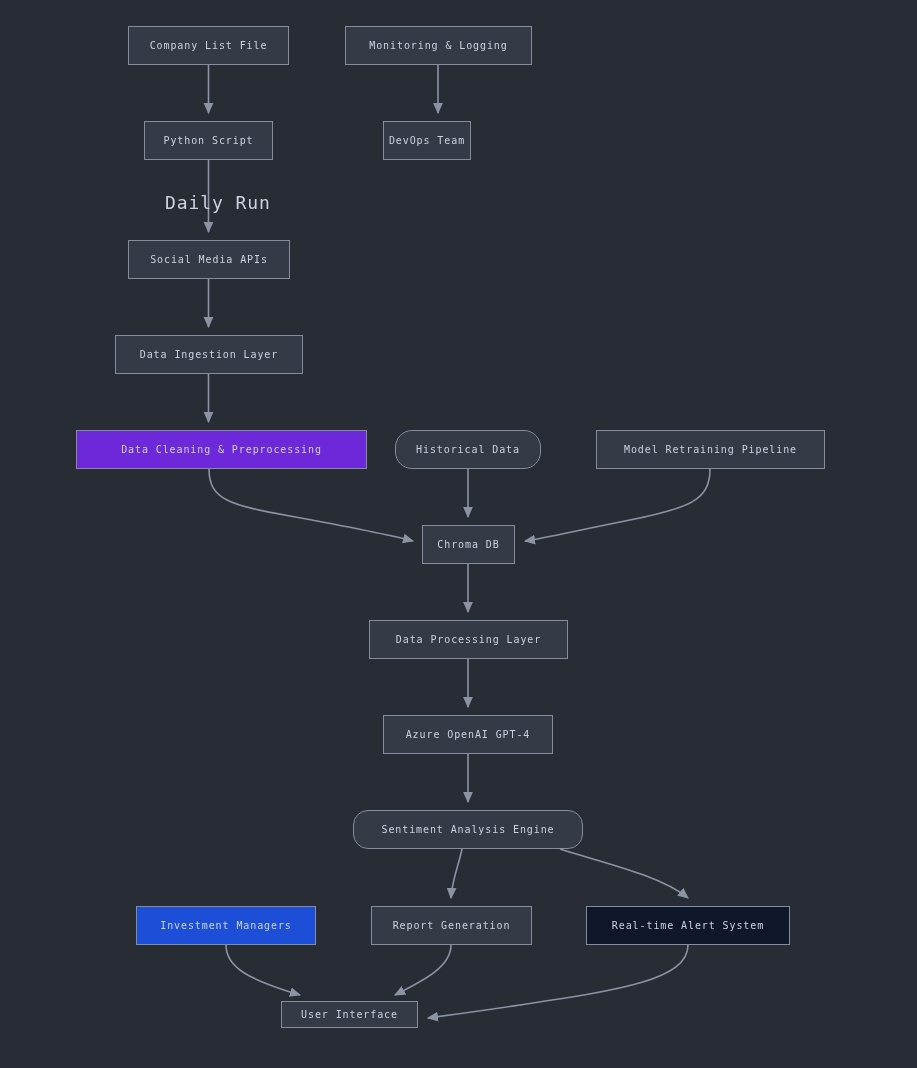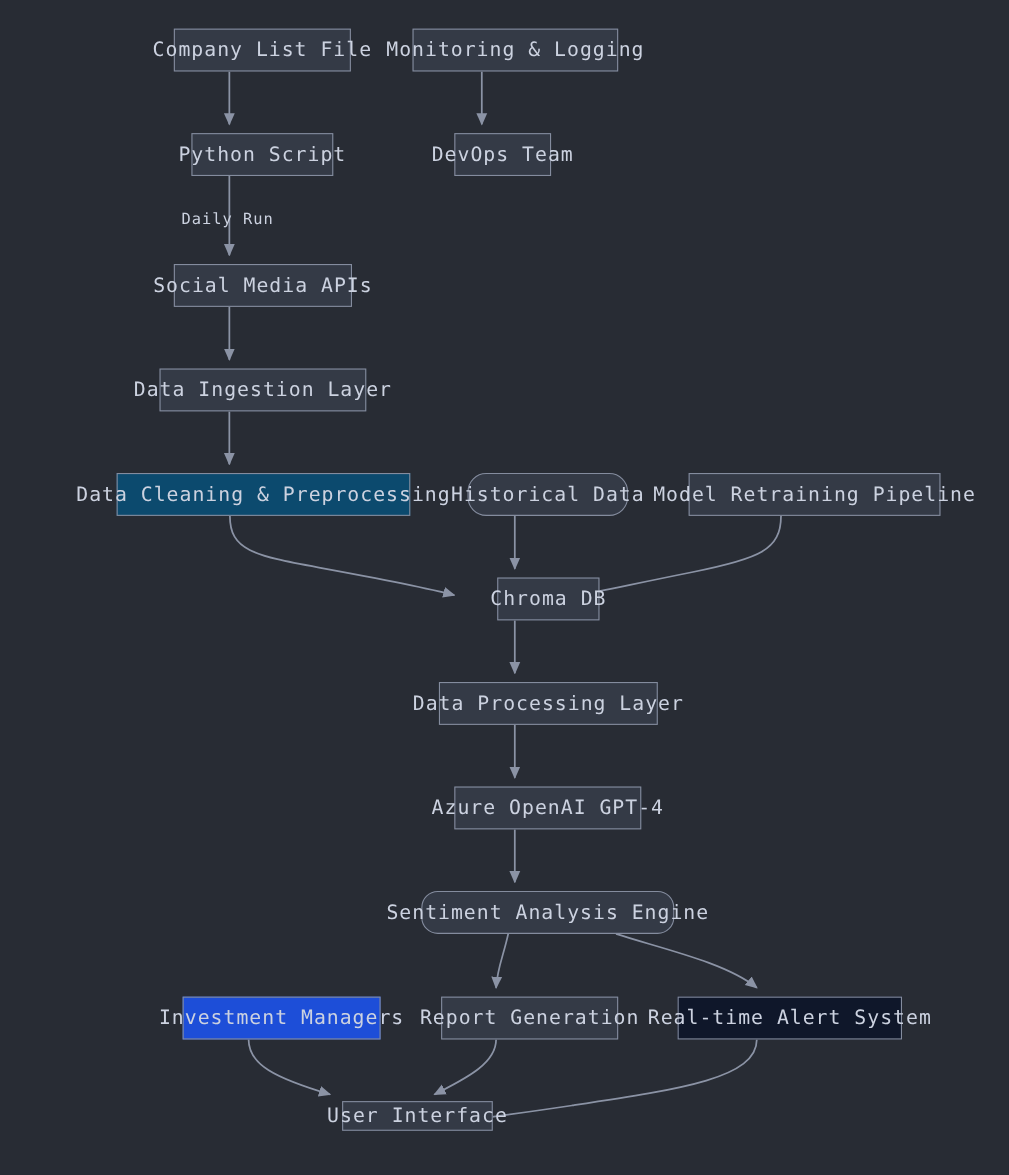--- a/index.html
+++ b/index.html
@@ -29,30 +29,29 @@
   }
   .node {
     position: absolute;
     box-sizing: border-box;
     background: #343a46;
     border: 1px solid #848c9e;
     display: flex;
     align-items: center;
     justify-content: center;
     color: #ccd2e0;
-    font-size: 18px;
+    font-size: 10px;
     letter-spacing: 0.9px;
     white-space: nowrap;
     font-family: "DejaVu Sans Mono", "Liberation Mono", monospace;
-    margin-left: 30px;
   }
   .edge-label {
     position: absolute;
     color: #ccd2e0;
-    font-size: 14px;
+    font-size: 18px;
     letter-spacing: 0.9px;
     white-space: nowrap;
     font-family: "DejaVu Sans Mono", "Liberation Mono", monospace;
     background: transparent;
   }
 </style>
 </head>
 <body>
 
 <div id="diagram">
@@ -95,21 +94,21 @@
       </div>
       <div class="node" style="left: 383px; top: 121px; width: 88px; height: 39px; background: rgb(52, 58, 70); border-color: rgb(132, 140, 158); color: rgb(204, 210, 224);">
         <span>DevOps Team</span>
       </div>
       <div class="node" style="left: 128px; top: 240px; width: 162px; height: 39px; background: rgb(52, 58, 70); border-color: rgb(132, 140, 158); color: rgb(204, 210, 224);">
         <span>Social Media APIs</span>
       </div>
       <div class="node" style="left: 115px; top: 335px; width: 188px; height: 39px; background: rgb(52, 58, 70); border-color: rgb(132, 140, 158); color: rgb(204, 210, 224);">
         <span>Data Ingestion Layer</span>
       </div>
-      <div class="node" style="left: 76px; top: 430px; width: 267px; height: 39px; background: #0c4a6e; border-color: rgb(132, 140, 158); color: rgb(204, 210, 224);">
+      <div class="node" style="left: 76px; top: 430px; width: 291px; height: 39px; background: #6d28d9; border-color: rgb(132, 140, 158); color: rgb(204, 210, 224);">
         <span>Data Cleaning &amp; Preprocessing</span>
       </div>
       <div class="node" style="left: 395px; top: 430px; width: 146px; height: 39px; background: rgb(52, 58, 70); border-color: rgb(132, 140, 158); color: rgb(204, 210, 224); border-radius: 17px;">
         <span>Historical Data</span>
       </div>
       <div class="node" style="left: 596px; top: 430px; width: 229px; height: 39px; background: rgb(52, 58, 70); border-color: rgb(132, 140, 158); color: rgb(204, 210, 224);">
         <span>Model Retraining Pipeline</span>
       </div>
       <div class="node" style="left: 422px; top: 525px; width: 93px; height: 39px; background: rgb(52, 58, 70); border-color: rgb(132, 140, 158); color: rgb(204, 210, 224);">
         <span>Chroma DB</span>

